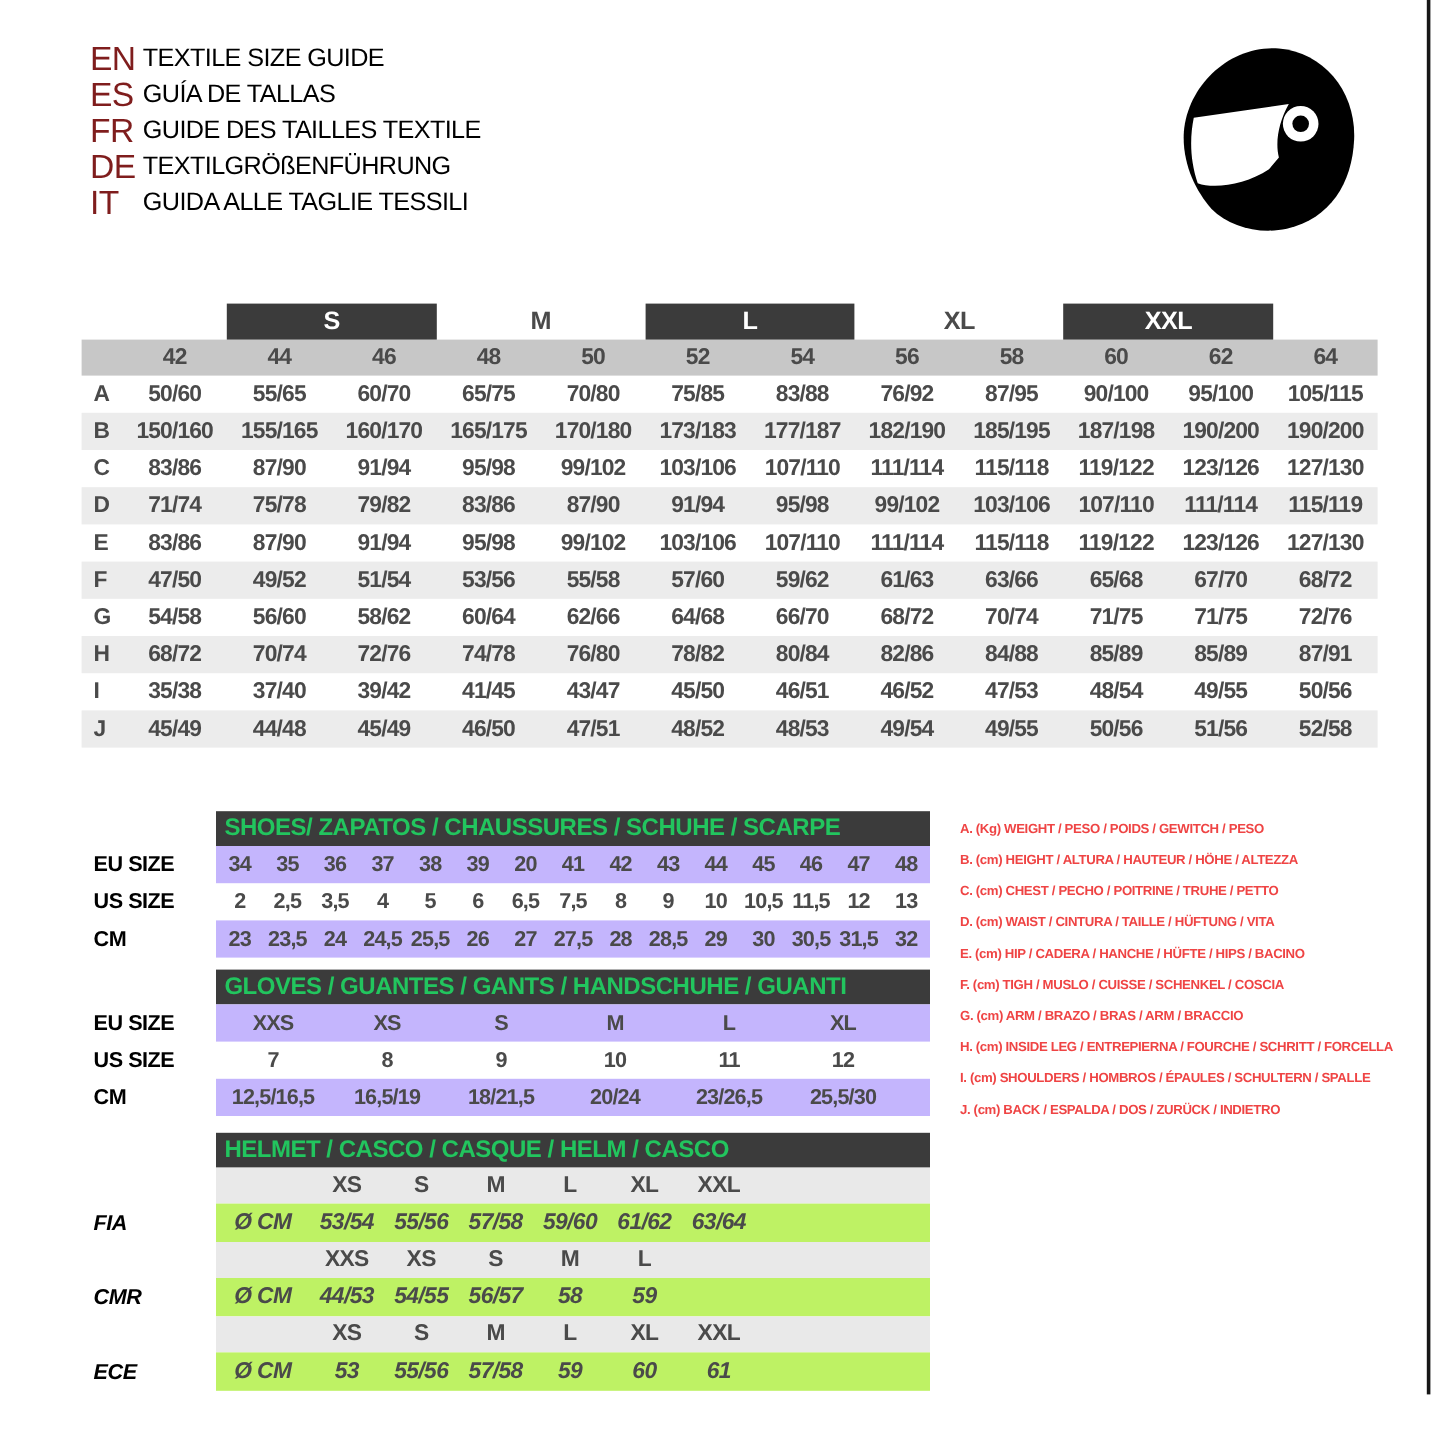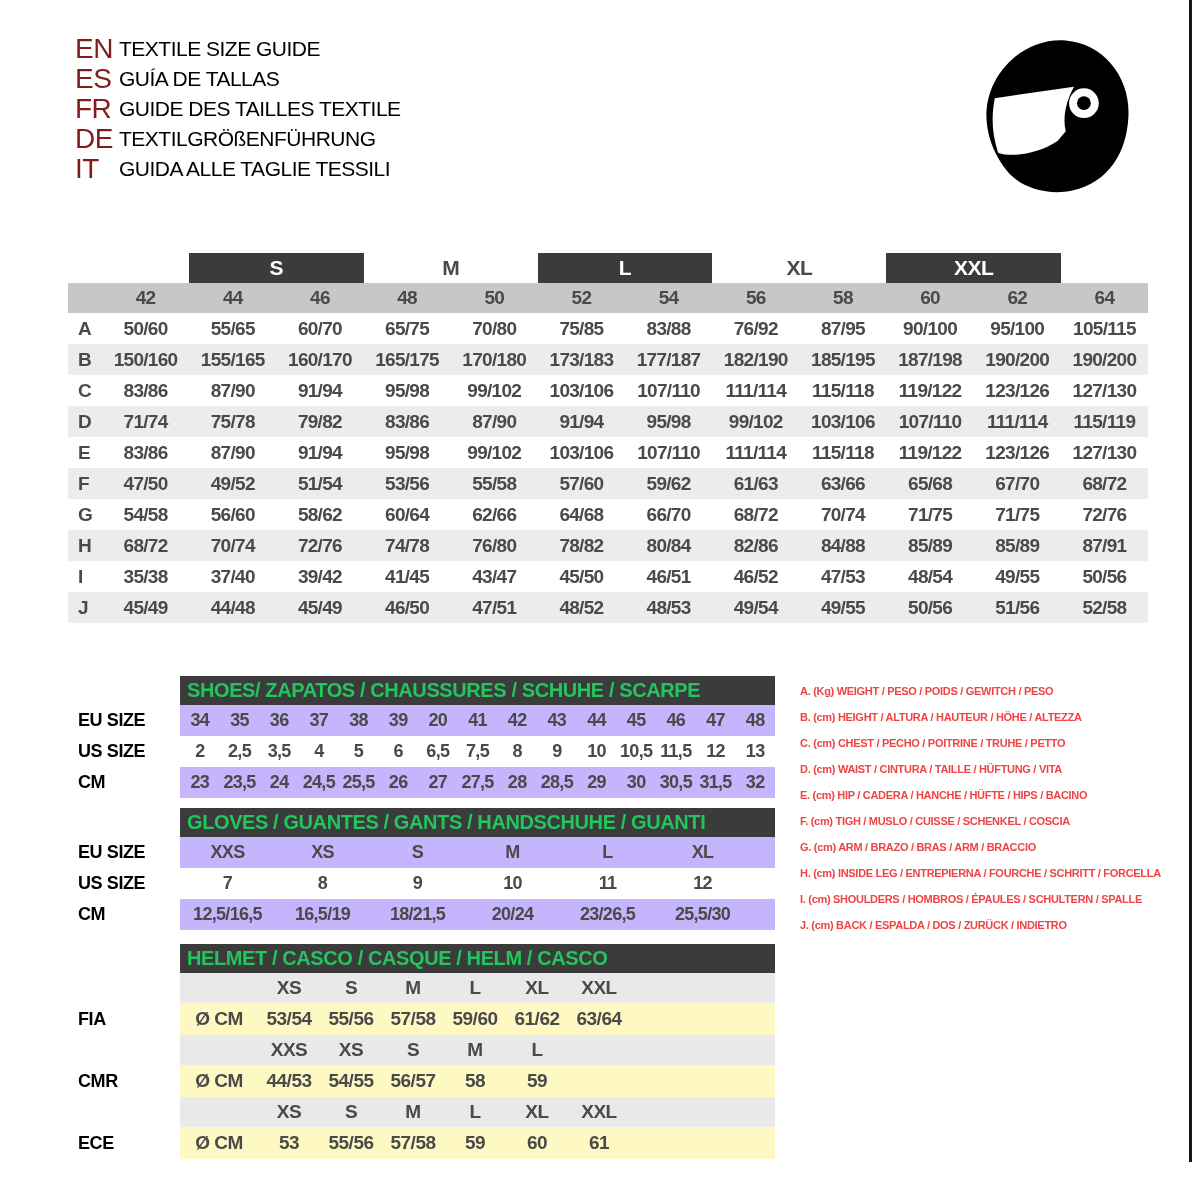--- a/index.html
+++ b/index.html
@@ -42,21 +42,21 @@
   .shoes-grid .srow{grid-template-columns:repeat(15,1fr);}
   .gloves-grid .srow{grid-template-columns:repeat(6,95px) 1fr;}
   .srow.shaded{background:#c4b5fd;}
   .scell{display:flex;align-items:center;justify-content:center;
          font-weight:bold;color:#4a4a4a;font-size:18px;letter-spacing:-0.7px;white-space:nowrap;}
   .side-label{position:absolute;left:-102px;top:0;height:100%;display:flex;align-items:center;
               font-size:18px;font-weight:bold;color:#000;letter-spacing:-0.4px;white-space:nowrap;}
 
   .hrow{position:relative;display:grid;grid-template-columns:78px repeat(6,62px) 1fr;}
   .hrow.sizes{height:30px;background:#e9e9e9;}
-  .hrow.vals{height:32px;background:#fef9c3;}
+  .hrow.vals{height:32px;background:#bef264;font-style:italic;}
   .hcell{display:flex;align-items:center;justify-content:center;
          font-weight:bold;color:#4a4a4a;font-size:19px;letter-spacing:-0.5px;white-space:nowrap;}
 
   
   .legend{position:absolute;left:800px;top:678px;width:400px;
           font-size:11px;font-weight:bold;line-height:26px;letter-spacing:-0.3px;color:#ef4444;}
   .legend-item{margin:0;}
 
   
   .edge{position:absolute;left:1189px;top:0;width:3px;height:1162px;background:#161616;}

